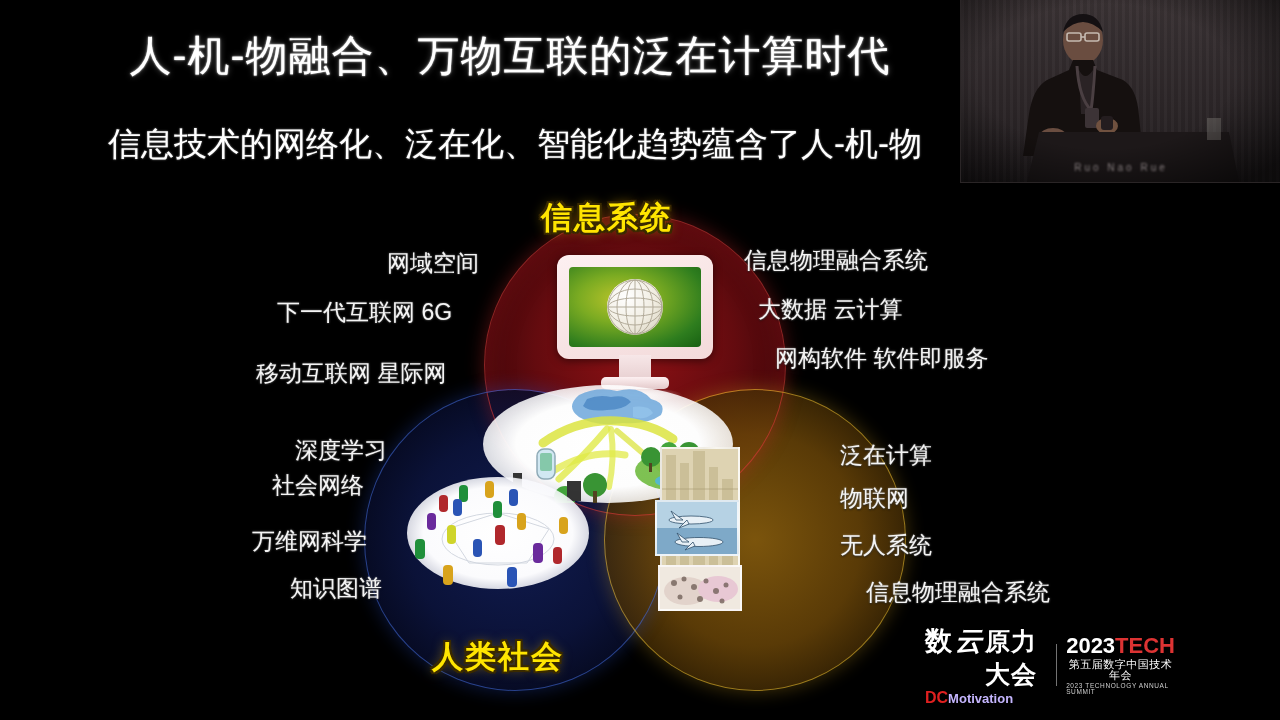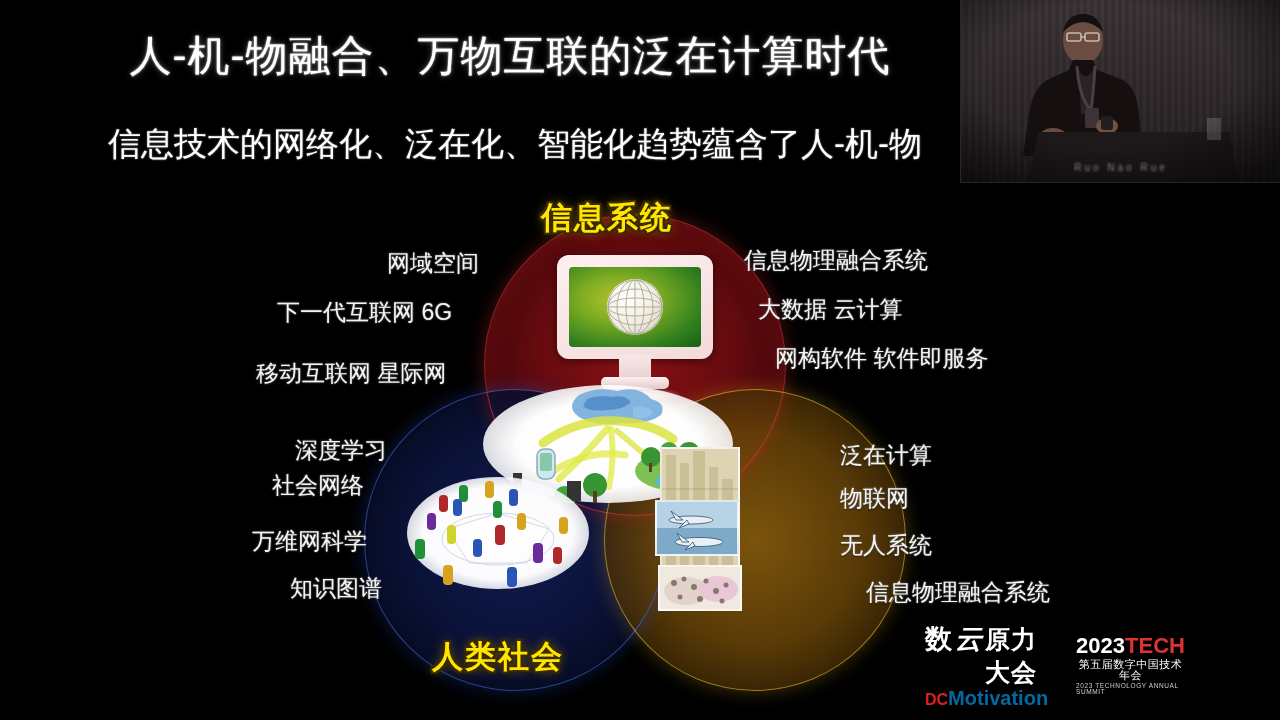--- a/index.html
+++ b/index.html
@@ -119,21 +119,21 @@
   .logo{position:absolute;left:925px;top:634px;width:250px;height:62px;
         display:flex;align-items:center;}
   .logo-left{display:flex;flex-direction:column;justify-content:center;padding-right:10px;}
   .logo-l1{display:flex;align-items:baseline;gap:3px;}
   .logo-shu{font-size:27px;font-weight:bold;color:#fff;letter-spacing:0px;
             font-family:"DejaVu Sans","Liberation Sans",sans-serif;}
   .logo-yun{font-size:27px;font-weight:bold;color:#fff;font-style:italic;}
   .logo-yuanli{font-size:25px;font-weight:bold;color:#fff;letter-spacing:1px;}
   .logo-l2{display:flex;align-items:baseline;margin-top:-2px;}
   .logo-dc{font-size:16px;font-weight:bold;color:#e02020;letter-spacing:0px;}
-  .logo-mot{font-size:20px;font-weight:bold;color:#0369a1;letter-spacing:0px;}
+  .logo-mot{font-size:13px;font-weight:bold;color:#c4b5fd;letter-spacing:0px;}
   .logo-div{width:1px;height:42px;background:rgba(255,255,255,.45);margin:0 9px;}
   .logo-right{display:flex;flex-direction:column;align-items:center;justify-content:center;}
   .logo-year{font-size:22px;font-weight:bold;color:#fff;letter-spacing:0px;line-height:1;}
   .logo-year .hot{color:#d33;}
   .logo-cn{font-size:11px;color:#fff;letter-spacing:.5px;margin-top:2px;line-height:1;text-align:center;}
   .logo-en{font-size:6.5px;color:#cfcfcf;letter-spacing:.6px;margin-top:2px;line-height:1;
            font-family:"Liberation Sans",sans-serif;}
 
   
   .pip{position:absolute;left:960px;top:0;width:320px;height:182px;

